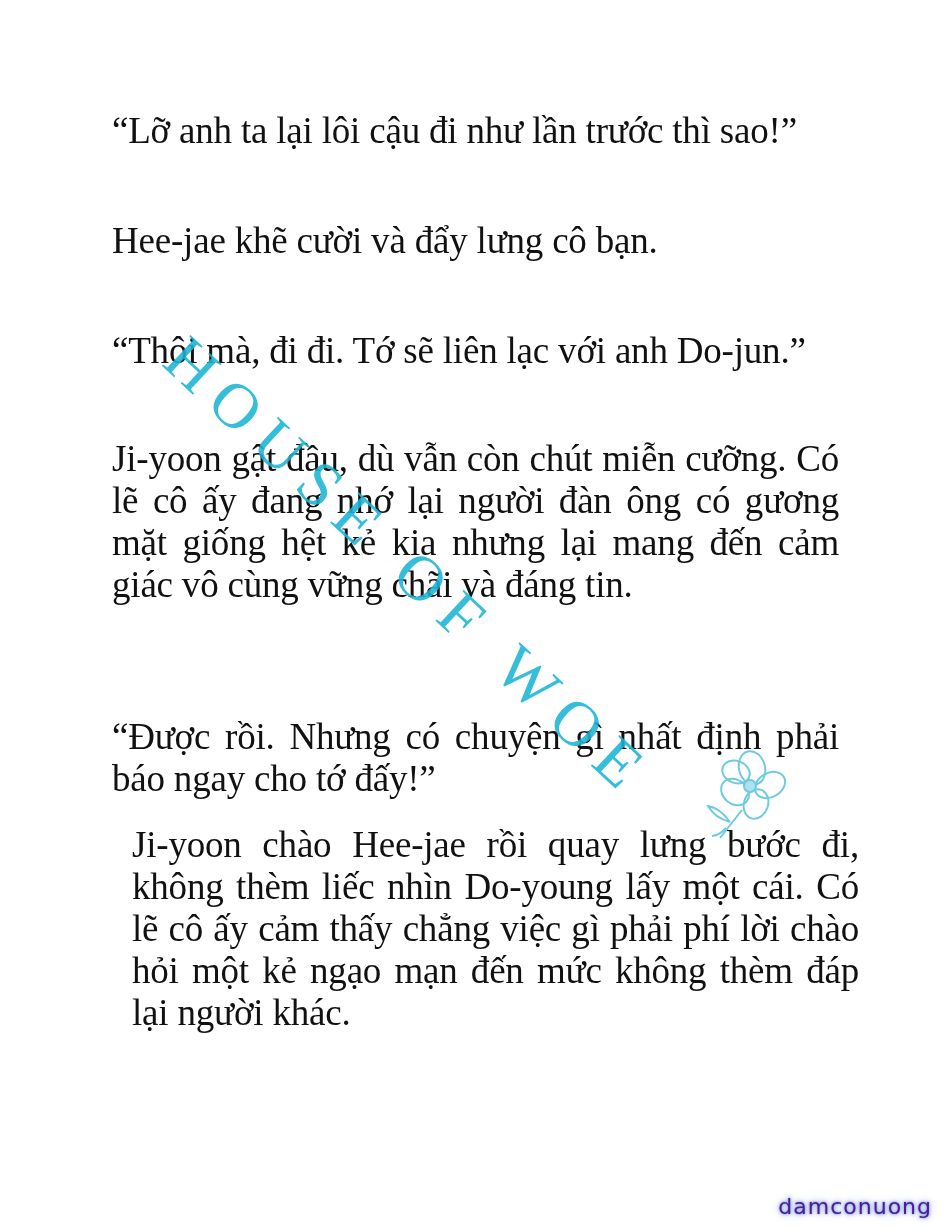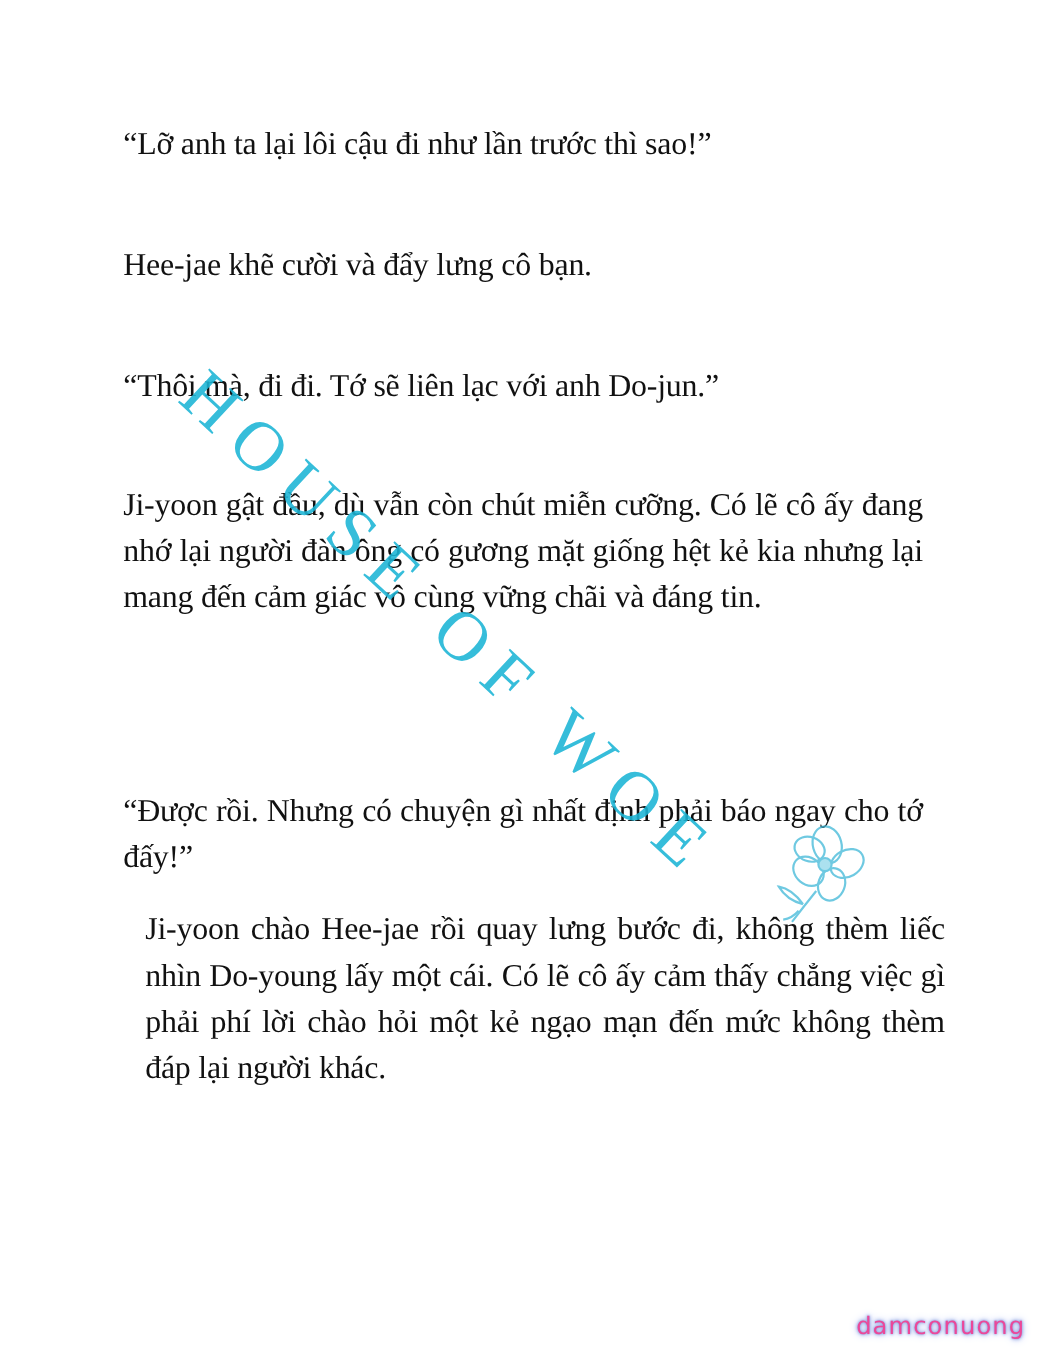--- a/index.html
+++ b/index.html
@@ -5,36 +5,36 @@
   html, body { margin: 0; padding: 0; }
   body {
     width: 950px; height: 1229px; background: #ffffff;
     position: relative; overflow: hidden;
     font-family: "DejaVu Serif", "Liberation Serif", serif;
   }
   .page { position: absolute; left: 112px; top: 0; width: 727px; }
   .para {
     position: absolute; left: 0; width: 727px;
     font-family: "Liberation Serif", "DejaVu Serif", serif;
-    font-size: 29px; line-height: 42px; color: #111;
+    font-size: 37px; line-height: 42px; color: #111;
     margin: 0; text-align: justify; letter-spacing: -0.2px;
   }
   .para.last-left { text-align-last: left; }
   .watermark {
     position: absolute; left: 175px; top: 420px;
     transform-origin: 0 0; transform: rotate(43deg);
     font-family: "Liberation Serif", "DejaVu Serif", serif;
     font-size: 64px; letter-spacing: 14px; color: #1bb5d6;
     opacity: 0.88; white-space: nowrap; pointer-events: none;
     top: 322px; left: 200px;
   }
   .flower { position: absolute; left: 690px; top: 740px; width: 100px; height: 100px; opacity: 0.75; pointer-events:none;}
   .site-mark {
     position: absolute; right: 18px; bottom: 10px;
-    font-family: "DejaVu Sans", sans-serif; font-size: 22px; color: #ec4899;
+    font-family: "DejaVu Sans", sans-serif; font-size: 22px; color: #4c1d95;
     text-shadow: 0 0 4px #8a9fe0, 0 0 8px #a8b8f0, 0 0 2px #6b82d6;
     letter-spacing: 1px;
   }
 </style>
 </head>
 <body>
 
 <div class="page">
   <p class="para" style="top:110px;">“Lỡ anh ta lại lôi cậu đi như lần trước thì sao!”</p>
   <p class="para" style="top:220px;">Hee-jae khẽ cười và đẩy lưng cô bạn.</p>

